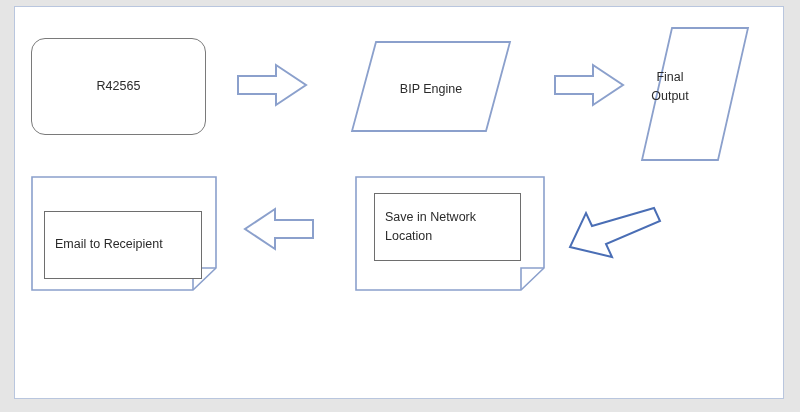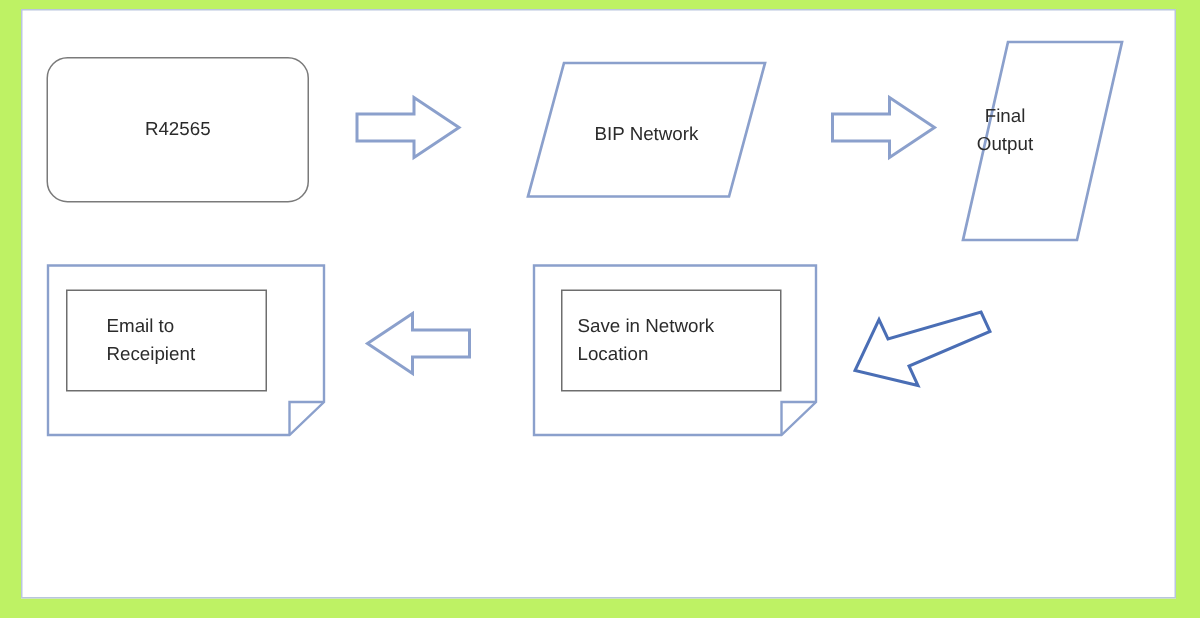--- a/index.html
+++ b/index.html
@@ -8,21 +8,21 @@
     padding: 0;
     background: #ffffff;
   }
   body {
     font-family: "Liberation Sans", sans-serif;
   }
   #canvas {
     position: relative;
     width: 800px;
     height: 412px;
-    background: #bef264;
+    background: #e5e5e5;
     overflow: hidden;
   }
   .frame {
     position: absolute;
     left: 14px;
     top: 6px;
     width: 770px;
     height: 393px;
     border: 1px solid #b9c6de;
     box-sizing: border-box;
@@ -82,37 +82,37 @@
     <span class="label" style="position:static;">R42565</span>
   </div>
 
   <svg class="svg-shape" style="left:236px; top:62px;" width="72" height="46" viewBox="0 0 72 46">
     <path d="M 2 14 L 40 14 L 40 3 L 70 23 L 40 43 L 40 32 L 2 32 Z" fill="#ffffff" stroke="#8ba0cc" stroke-width="2" stroke-linejoin="miter"></path>
   </svg>
 
   <svg class="svg-shape" style="left:350px; top:40px;" width="162" height="93" viewBox="0 0 162 93">
     <path d="M 26 2 L 160 2 L 136 91 L 2 91 Z" fill="#ffffff" stroke="#8ba0cc" stroke-width="1.8"></path>
   </svg>
-  <div class="label" style="left:350px; top:80px; width:162px;">BIP Network</div>
+  <div class="label" style="left:350px; top:80px; width:162px;">BIP Engine</div>
 
   <svg class="svg-shape" style="left:553px; top:62px;" width="72" height="46" viewBox="0 0 72 46">
     <path d="M 2 14 L 40 14 L 40 3 L 70 23 L 40 43 L 40 32 L 2 32 Z" fill="#ffffff" stroke="#8ba0cc" stroke-width="2" stroke-linejoin="miter"></path>
   </svg>
 
   <svg class="svg-shape" style="left:640px; top:26px;" width="110" height="136" viewBox="0 0 110 136">
     <path d="M 32 2 L 108 2 L 78 134 L 2 134 Z" fill="#ffffff" stroke="#8ba0cc" stroke-width="1.8"></path>
   </svg>
   <div class="label" style="left:620px; top:68px; width:100px;">Final
 Output</div>
 
   <svg class="svg-shape" style="left:31px; top:176px;" width="186" height="116" viewBox="0 0 186 116">
     <path d="M 1 1 L 185 1 L 185 92 L 162 114 L 1 114 Z" fill="#ffffff" stroke="#8ba0cc" stroke-width="1.6"></path>
     <path d="M 185 92 L 162 92 L 162 114" fill="none" stroke="#8ba0cc" stroke-width="1.6"></path>
   </svg>
-  <div class="inner-rect" style="left:44px; top:193px; width:134px; height:68px;padding-left:16px;">
+  <div class="inner-rect" style="left:44px; top:211px; width:158px; height:68px;">
     <span class="label">Email to Receipient</span>
   </div>
 
   <svg class="svg-shape" style="left:243px; top:206px;" width="72" height="46" viewBox="0 0 72 46">
     <path d="M 70 14 L 32 14 L 32 3 L 2 23 L 32 43 L 32 32 L 70 32 Z" fill="#ffffff" stroke="#8ba0cc" stroke-width="2" stroke-linejoin="miter"></path>
   </svg>
 
   <svg class="svg-shape" style="left:355px; top:176px;" width="190" height="116" viewBox="0 0 190 116">
     <path d="M 1 1 L 189 1 L 189 92 L 166 114 L 1 114 Z" fill="#ffffff" stroke="#8ba0cc" stroke-width="1.6"></path>
     <path d="M 189 92 L 166 92 L 166 114" fill="none" stroke="#8ba0cc" stroke-width="1.6"></path>

